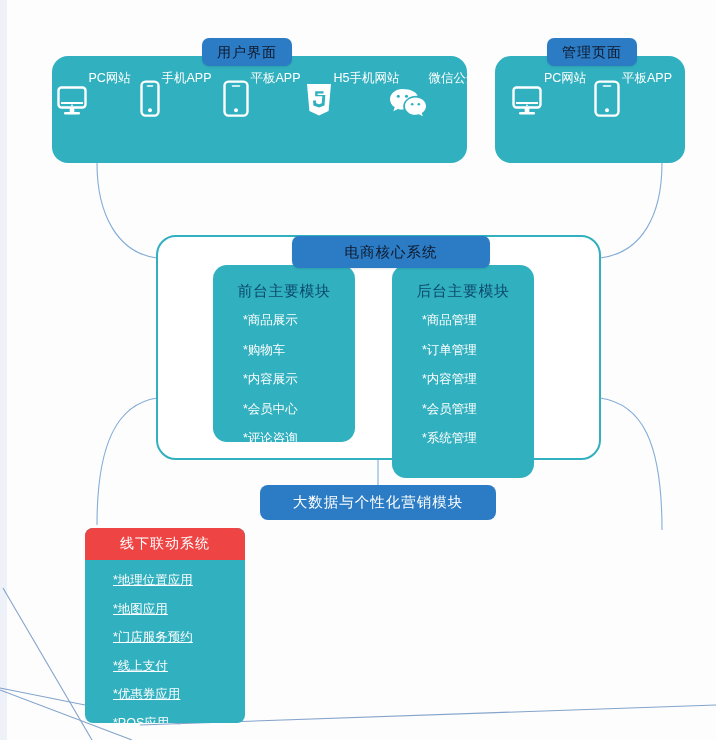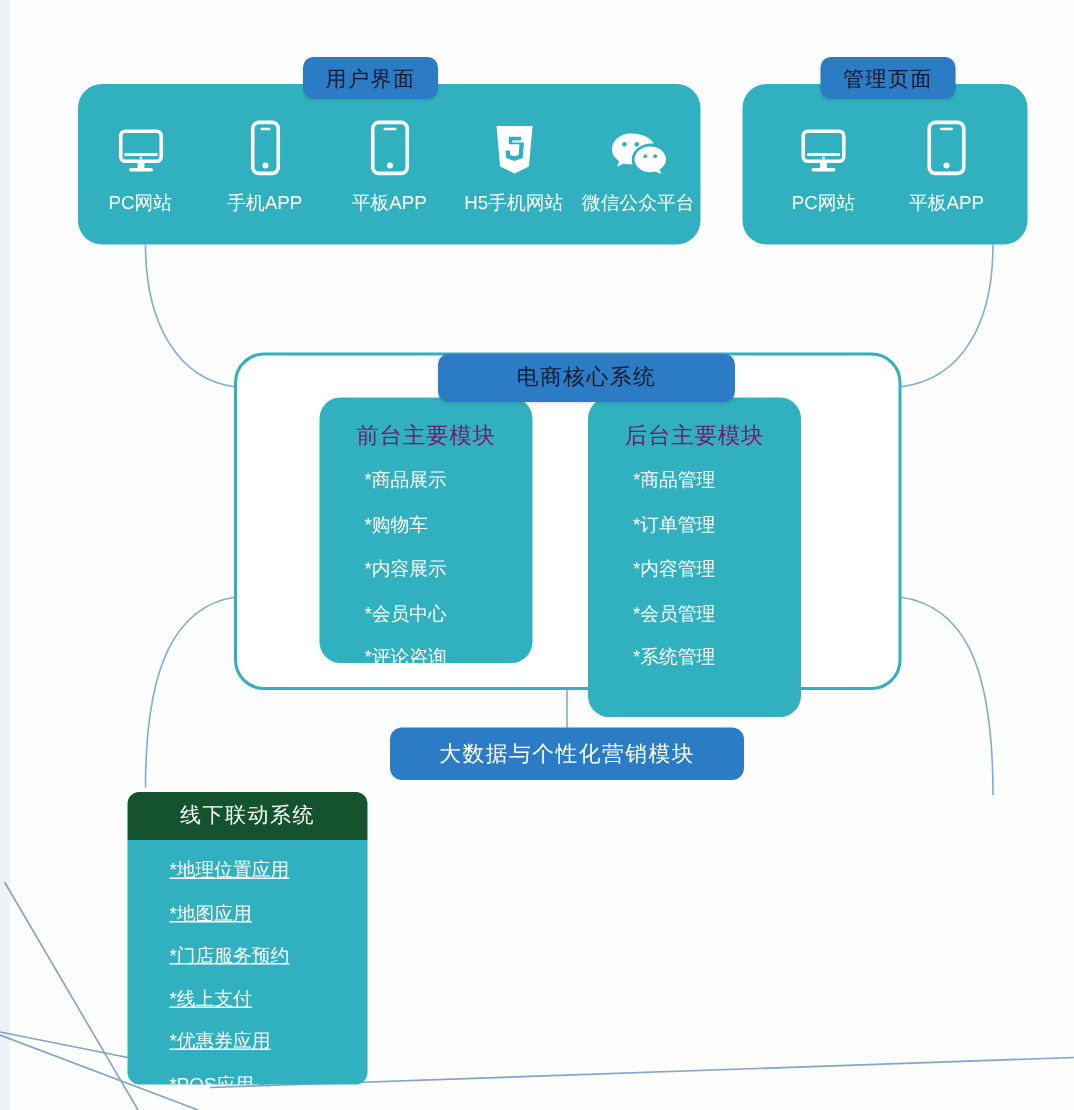--- a/index.html
+++ b/index.html
@@ -62,22 +62,22 @@
   
   .devices {
     position: absolute;
     display: flex;
     align-items: flex-end;
     justify-content: space-around;
     left: 0; right: 0;
   }
   .device {
     display: flex;
-    flex-direction: column;
-    align-items: center;
+    flex-direction: row;
+    align-items: flex-start;
     width: 78px;
   }
   .device .glyph {
     height: 46px;
     display: flex;
     align-items: flex-end;
     justify-content: center;
     margin-bottom: 11px;
   }
   .device .label {
@@ -96,21 +96,21 @@
     box-sizing: border-box;
   }
   .module-card {
     position: absolute;
     background: #31b0bf;
     border-radius: 14px;
     box-sizing: border-box;
     padding-top: 18px;
   }
   .module-card .card-title {
-    color: #701a75;
+    color: #0c4a6e;
     font-size: 15px;
     text-align: center;
     line-height: 1;
     margin-bottom: 16px;
     letter-spacing: 0.5px;
   }
   .module-card ul {
     list-style: none;
     margin: 0;
     padding: 0 0 0 30px;
@@ -141,21 +141,21 @@
   
   .bottom-box {
     position: absolute;
     background: #31b0bf;
     border-radius: 8px;
     box-sizing: border-box;
     overflow: hidden;
     z-index: 4;
   }
   .bottom-box .header {
-    background: #14532d;
+    background: #ef4444;
     color: #ffffff;
     font-size: 14px;
     height: 32px;
     display: flex;
     align-items: center;
     justify-content: center;
     letter-spacing: 1px;
   }
   .bottom-box .body {
     position: relative;

